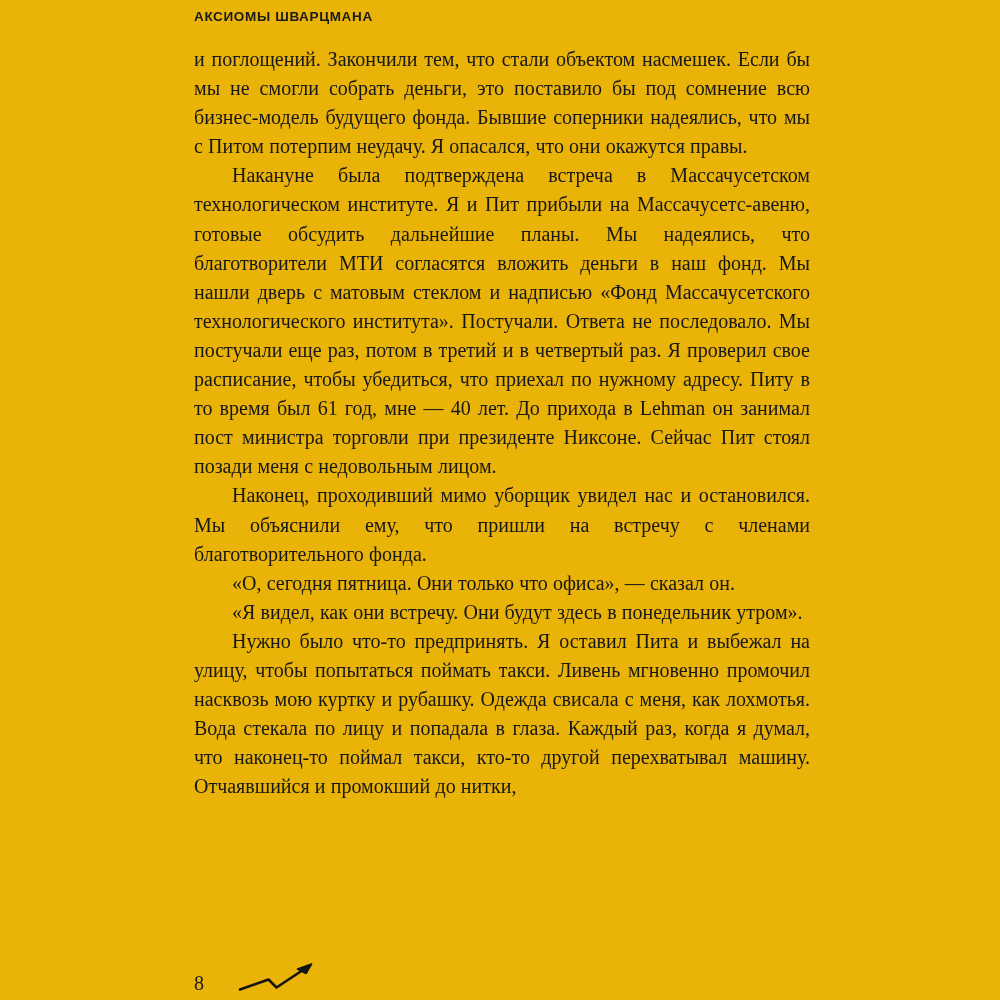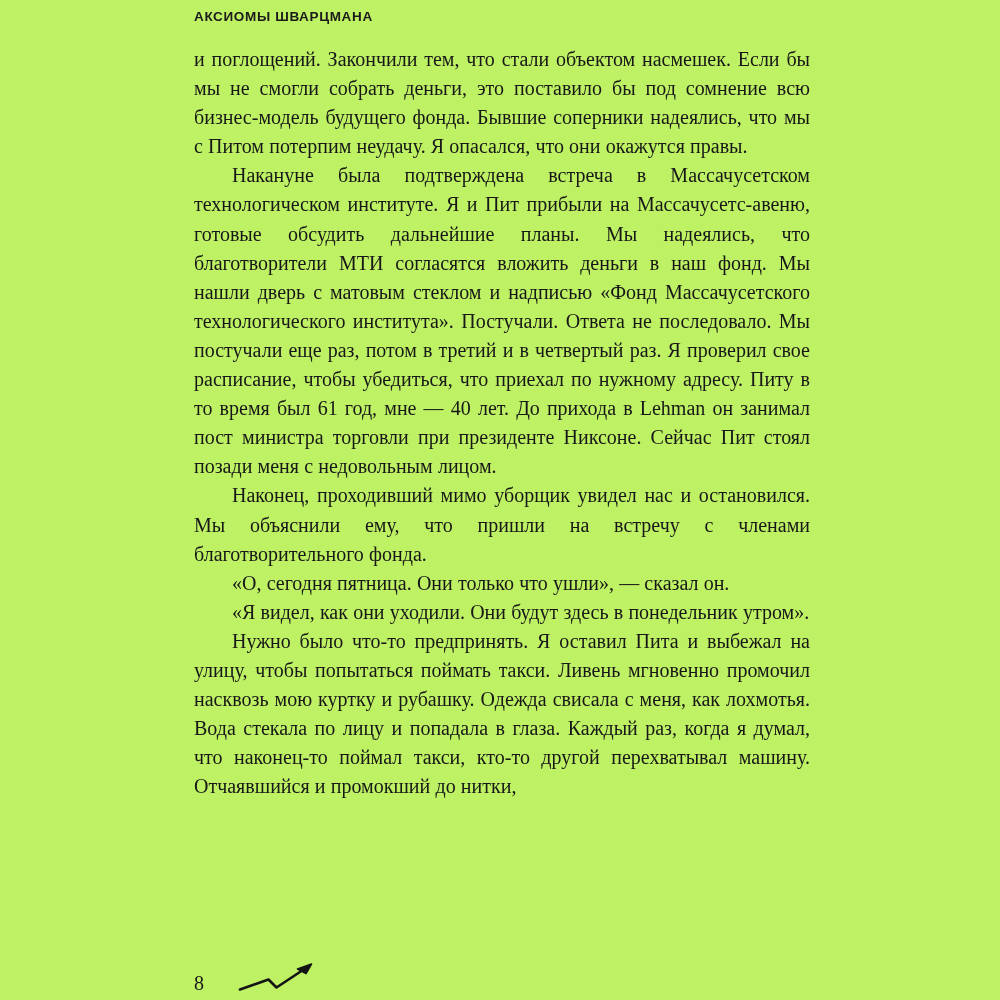--- a/index.html
+++ b/index.html
@@ -14,21 +14,21 @@
     position: relative;
     overflow: hidden;
     font-family: "Liberation Serif", "DejaVu Serif", serif;
     color: #161616;
     -webkit-font-smoothing: antialiased;
   }
 
   .page {
     position: absolute;
     inset: 0;
-    background: #bef264;
+    background: #eab308;
   }
 
   
   .running-head {
     position: absolute;
     left: 194px;
     top: 8px;
     width: 614px;
     font-family: "Liberation Sans", "DejaVu Sans", sans-serif;
     font-size: 13.5px;
@@ -96,22 +96,22 @@
 <body>
 
 <div class="page">
 
   <div class="running-head">АКСИОМЫ ШВАРЦМАНА</div>
 
   <div class="text-column">
     <p class="para no-indent">и поглощений. Закончили тем, что стали объектом насмешек. Если бы мы не смогли собрать деньги, это поставило бы под сомнение всю бизнес-модель будущего фонда. Бывшие соперники надеялись, что мы с Питом потерпим неудачу. Я опасался, что они окажутся правы.</p>
     <p class="para">Накануне была подтверждена встреча в Массачусетском технологическом институте. Я и Пит прибыли на Массачусетс-авеню, готовые обсудить дальнейшие планы. Мы надеялись, что благотворители МТИ согласятся вложить деньги в наш фонд. Мы нашли дверь с матовым стеклом и надписью «Фонд Массачусетского технологического института». Постучали. Ответа не последовало. Мы постучали еще раз, потом в третий и в четвертый раз. Я проверил свое расписание, чтобы убедиться, что приехал по нужному адресу. Питу в то время был 61 год, мне — 40 лет. До прихода в Lehman он занимал пост министра торговли при президенте Никсоне. Сейчас Пит стоял позади меня с недовольным лицом.</p>
     <p class="para">Наконец, проходивший мимо уборщик увидел нас и остановился. Мы объяснили ему, что пришли на встречу с членами благотворительного фонда.</p>
-    <p class="para">«О, сегодня пятница. Они только что ушли», — сказал он.</p>
-    <p class="para">«Я видел, как они уходили. Они будут здесь в понедельник утром».</p>
+    <p class="para">«О, сегодня пятница. Они только что офиса», — сказал он.</p>
+    <p class="para">«Я видел, как они встречу. Они будут здесь в понедельник утром».</p>
     <p class="para">Нужно было что-то предпринять. Я оставил Пита и выбежал на улицу, чтобы попытаться поймать такси. Ливень мгновенно промочил насквозь мою куртку и рубашку. Одежда свисала с меня, как лохмотья. Вода стекала по лицу и попадала в глаза. Каждый раз, когда я думал, что наконец-то поймал такси, кто-то другой перехватывал машину. Отчаявшийся и промокший до нитки,</p>
   </div>
 
   <div class="footer">
     <div class="folio">8</div>
 
     <div class="ornament">
       <svg viewBox="0 0 84 34" xmlns="http://www.w3.org/2000/svg" aria-hidden="true">
         <path d="M2 27.5 L30.5 17.5 L38.5 25.5 L69.5 5.0" fill="none" stroke="#141414" stroke-width="2.6" stroke-linecap="round" stroke-linejoin="round"></path>
         <path d="M73.5 2.0 L59.5 7.0 L68.0 11.5 Z" fill="#141414" stroke="#141414" stroke-width="1.6" stroke-linejoin="round"></path>

